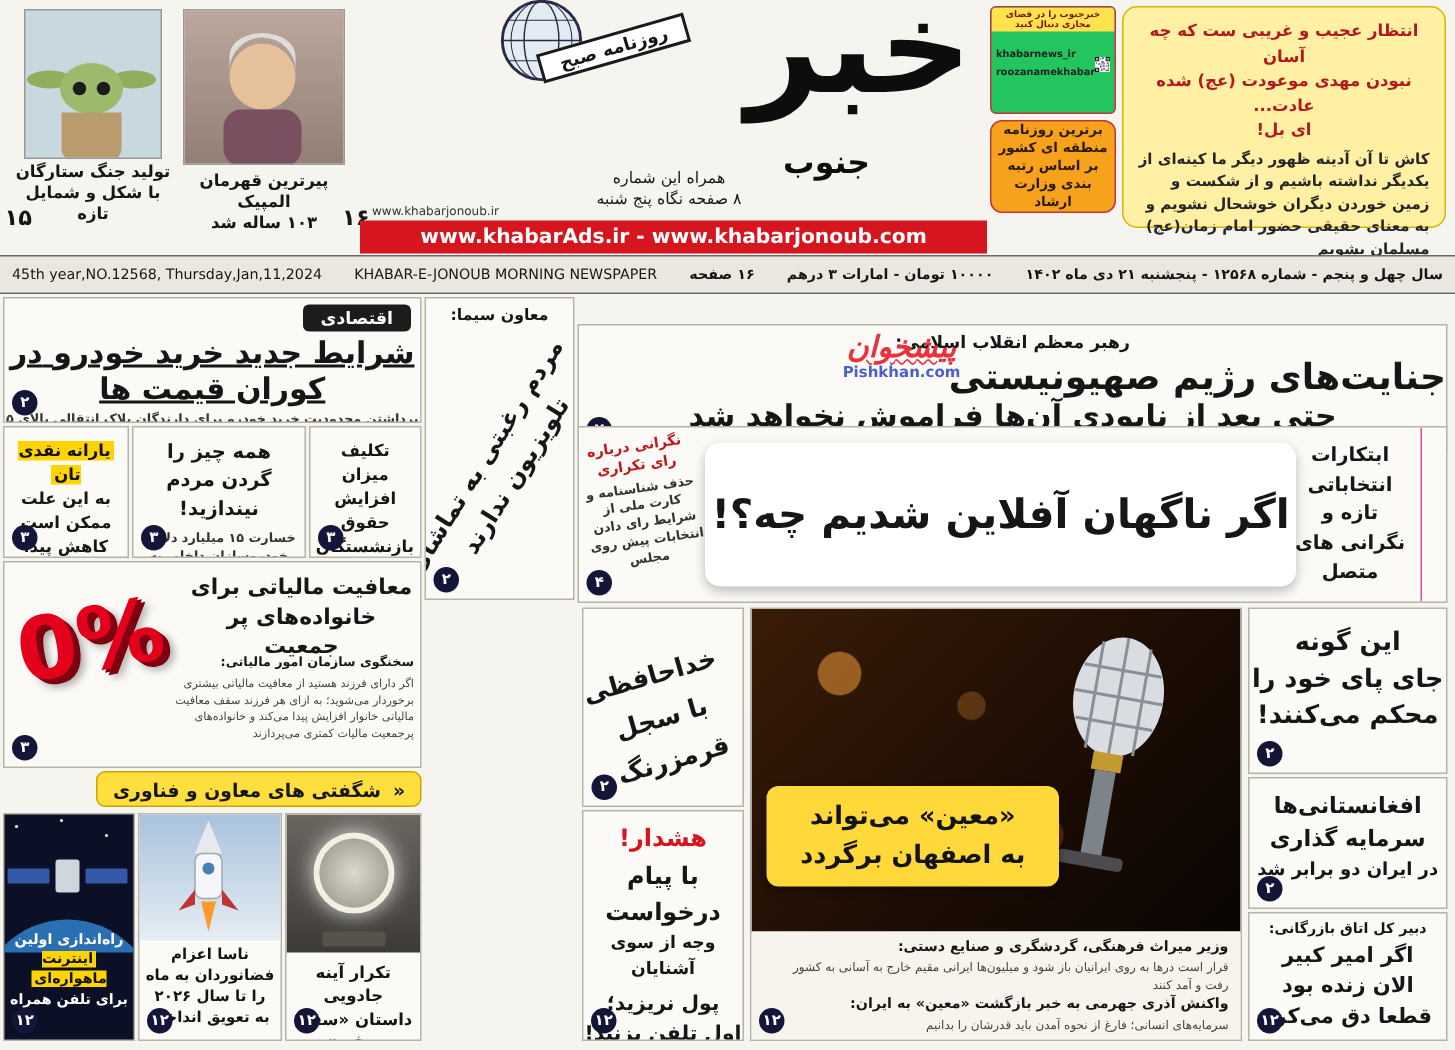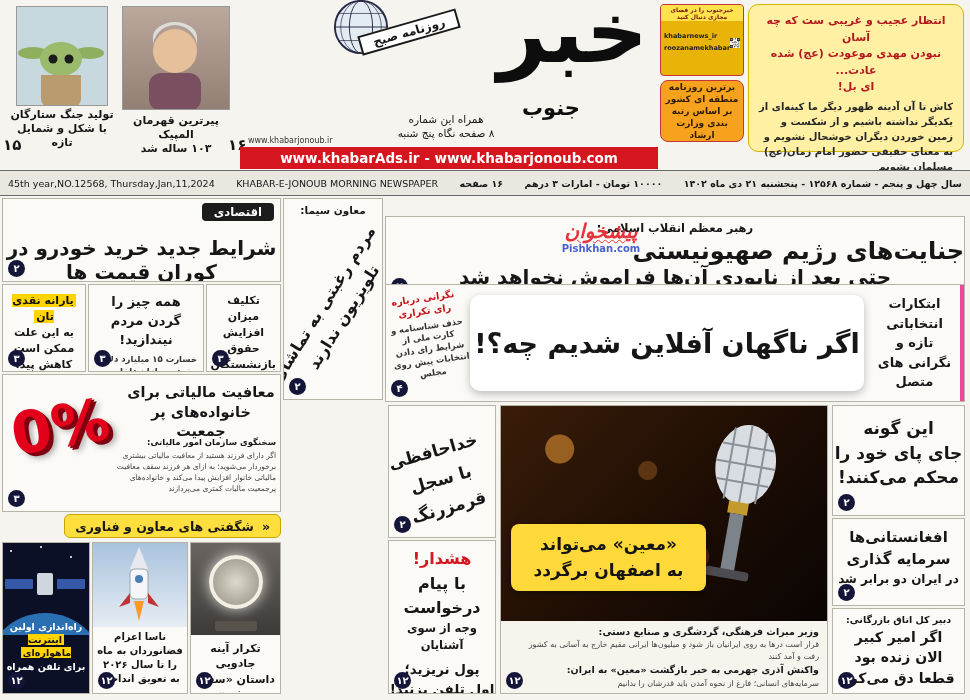--- a/index.html
+++ b/index.html
@@ -21,21 +21,21 @@
   .photo-cap { position:absolute; text-align:center; font-weight:bold; font-size:11px; line-height:1.25; }
   .masthead { position:absolute; left:240px; top:0; width:418px; height:170px; }
   .logo-word { position:absolute; right:10px; top:-18px; font-size:86px; font-weight:900; letter-spacing:-3px; color:#0d0d0d; }
   .logo-sub { position:absolute; right:78px; top:96px; font-size:21px; font-weight:900; color:#0d0d0d; }
   .ribbon { position:absolute; left:118px; top:22px; transform:rotate(-16deg); background:#fff; border:2px solid #1a1a1a; padding:1px 12px; font-size:12px; font-weight:bold; white-space:nowrap; }
   .globe { position:absolute; left:92px; top:-2px; width:58px; height:58px; }
   .issue-note { position:absolute; left:146px; top:112px; width:120px; text-align:center; font-size:10.5px; font-weight:normal; line-height:1.35; }
   .site-small { position:absolute; left:8px; top:136px; font-size:8px; color:#333; direction:ltr; }
   .ad-bar { position:absolute; left:0; top:147px; width:100%; height:22px; background:#d6161f; color:#fff;
             display:flex; align-items:center; justify-content:center; font-size:13.5px; font-weight:bold; direction:ltr; }
-  .social-box { position:absolute; left:660px; top:4px; width:84px; height:72px; background:#eab308; border:1.5px solid #c3343b; border-radius:4px; overflow:hidden; font-size:6px; }
+  .social-box { position:absolute; left:660px; top:4px; width:84px; height:72px; background:#22c55e; border:1.5px solid #c3343b; border-radius:4px; overflow:hidden; font-size:6px; }
   .social-title { background:#ffe34d; text-align:center; font-size:6px; font-weight:bold; padding:1px 0; color:#7a1010; }
   .social-row { display:flex; align-items:center; justify-content:space-between; padding:2px 3px; direction:ltr; }
   .handles { font-size:6.5px; font-weight:bold; color:#222; line-height:1.8; direction:ltr; }
   .promo-box { position:absolute; left:660px; top:80px; width:84px; height:62px; background:#f6a21c; border:1.5px solid #c3343b; border-radius:8px;
                display:flex; align-items:center; justify-content:center; text-align:center; font-size:9px; font-weight:bold; color:#2c1a00; padding:3px; line-height:1.35; }
   .faith-box { position:absolute; left:748px; top:4px; width:216px; height:148px; background:#fff0a3; border:1.5px solid #d9b400; border-radius:10px; padding:8px 10px; line-height:1.5; }
   .faith-lead { color:#b3191f; font-weight:bold; font-size:11px; text-align:center; }
   .faith-body { color:#262626; font-weight:bold; font-size:10px; text-align:right; margin-top:3px; }
   .faith-close { color:#b3191f; font-weight:bold; font-size:10.5px; text-align:center; margin-top:2px; }
 
@@ -52,29 +52,29 @@
   .leader-h1 { font-size:24px; font-weight:900; margin-top:2px; }
   .leader-h2 { font-size:20px; font-weight:900; text-align:center; }
   .watermark { position:absolute; left:150px; top:2px; width:130px; text-align:center; direction:ltr; }
   .wm-fa { font-size:20px; font-weight:bold; color:#e8323c; font-style:italic; text-decoration:underline wavy #e8323c 1px; }
   .wm-en { font-size:10px; font-weight:bold; color:#4a5fd0; }
 
   .tv-pre { text-align:center; font-size:10.5px; font-weight:bold; margin-top:5px; }
   .tv-rot { position:absolute; left:-50px; top:88px; width:200px; transform:rotate(-58deg); text-align:center;
             font-size:16px; font-weight:900; line-height:1.5; }
 
-  .off-side { position:absolute; right:0; top:0; width:95px; height:100%; border-right:4px solid #ec4899;
+  .off-side { position:absolute; right:16px; top:0; width:95px; height:100%; border-right:1px solid #ec4899;
               display:flex; align-items:center; justify-content:center; text-align:center; font-size:13px; font-weight:900; padding:6px; line-height:1.5; }
   .off-head { position:absolute; right:100px; left:84px; top:10px; bottom:10px; background:#fff; border-radius:10px;
               box-shadow:0 3px 8px rgba(0,0,0,.25); display:flex; align-items:center; justify-content:center;
               font-size:27px; font-weight:900; }
   .off-col { position:absolute; left:2px; top:6px; width:80px; transform:rotate(-8deg); text-align:center; line-height:1.4; }
 
   .econ-tag { position:absolute; right:6px; top:4px; background:#1c1c1c; color:#fff; font-size:11.5px; font-weight:bold; padding:2px 12px; border-radius:4px; }
-  .econ-h { margin-top:37px; text-align:center; font-size:20px; font-weight:900; line-height:1.2; }
+  .econ-h { margin-top:24px; text-align:center; font-size:20px; font-weight:900; line-height:1.2;text-decoration:underline; }
   .econ-b { text-align:center; font-size:8.5px; font-weight:bold; color:#333; line-height:1.5; margin-top:3px; }
 
   .small-head { font-size:12px; font-weight:900; text-align:center; padding:8px 4px 0 4px; line-height:1.45; }
   .small-body { font-size:8.5px; font-weight:bold; text-align:center; color:#333; padding:3px 5px; line-height:1.5; }
 
   .tax-h { position:absolute; right:4px; top:8px; width:150px; text-align:center; font-size:14.5px; font-weight:900; line-height:1.35; }
   .zero { position:absolute; left:8px; top:18px; font-size:58px; font-weight:900; color:#e3001b; transform:rotate(-10deg);
           text-shadow:2px 2px 0 #7e0010, 4px 4px 0 #7e0010, 6px 6px 6px rgba(0,0,0,.35); direction:ltr; }
   .tax-lead { position:absolute; right:4px; top:62px; width:155px; font-size:8.5px; font-weight:bold; text-align:right; }
   .tax-body { position:absolute; right:4px; top:76px; width:160px; font-size:7.5px; color:#444; text-align:right; line-height:1.45; }

